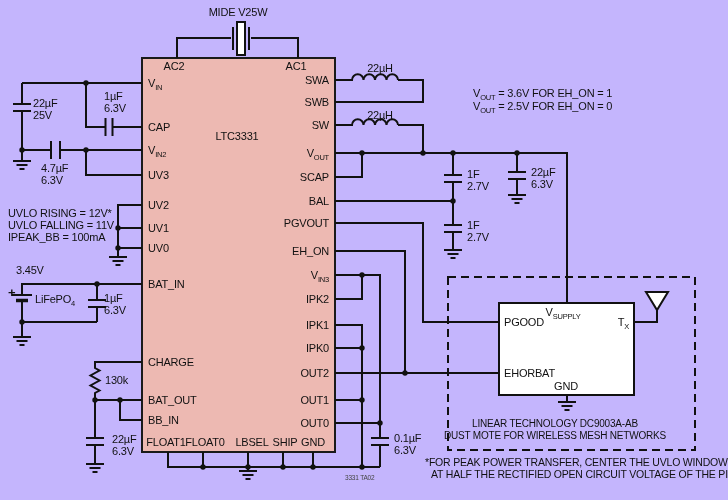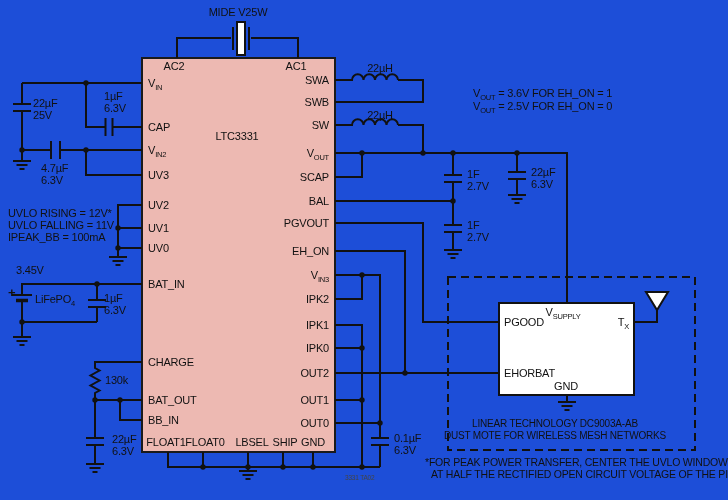--- a/index.html
+++ b/index.html
@@ -1,16 +1,16 @@
 <!DOCTYPE html>
 <html><head>
 <meta charset="utf-8">
 <style>
   html,body{margin:0;padding:0;background:#fff;}
-  .canvas{width:728px;height:500px;background:#1d4ed8;position:relative;overflow:hidden;}
+  .canvas{width:728px;height:500px;background:#c4b5fd;position:relative;overflow:hidden;}
   svg{display:block;font-family:"Liberation Sans",sans-serif;}
   text{fill:#111;letter-spacing:-0.2px;}
   .t11{font-size:11px;}
   .t10{font-size:10px;}
   .t105{font-size:10.5px;}
   .t65{font-size:6.5px;fill:#444;}
   .sub{font-size:7.5px;}
   .mid{text-anchor:middle;}
   .end{text-anchor:end;}
   .plus{font-size:13px;font-weight:bold;}

